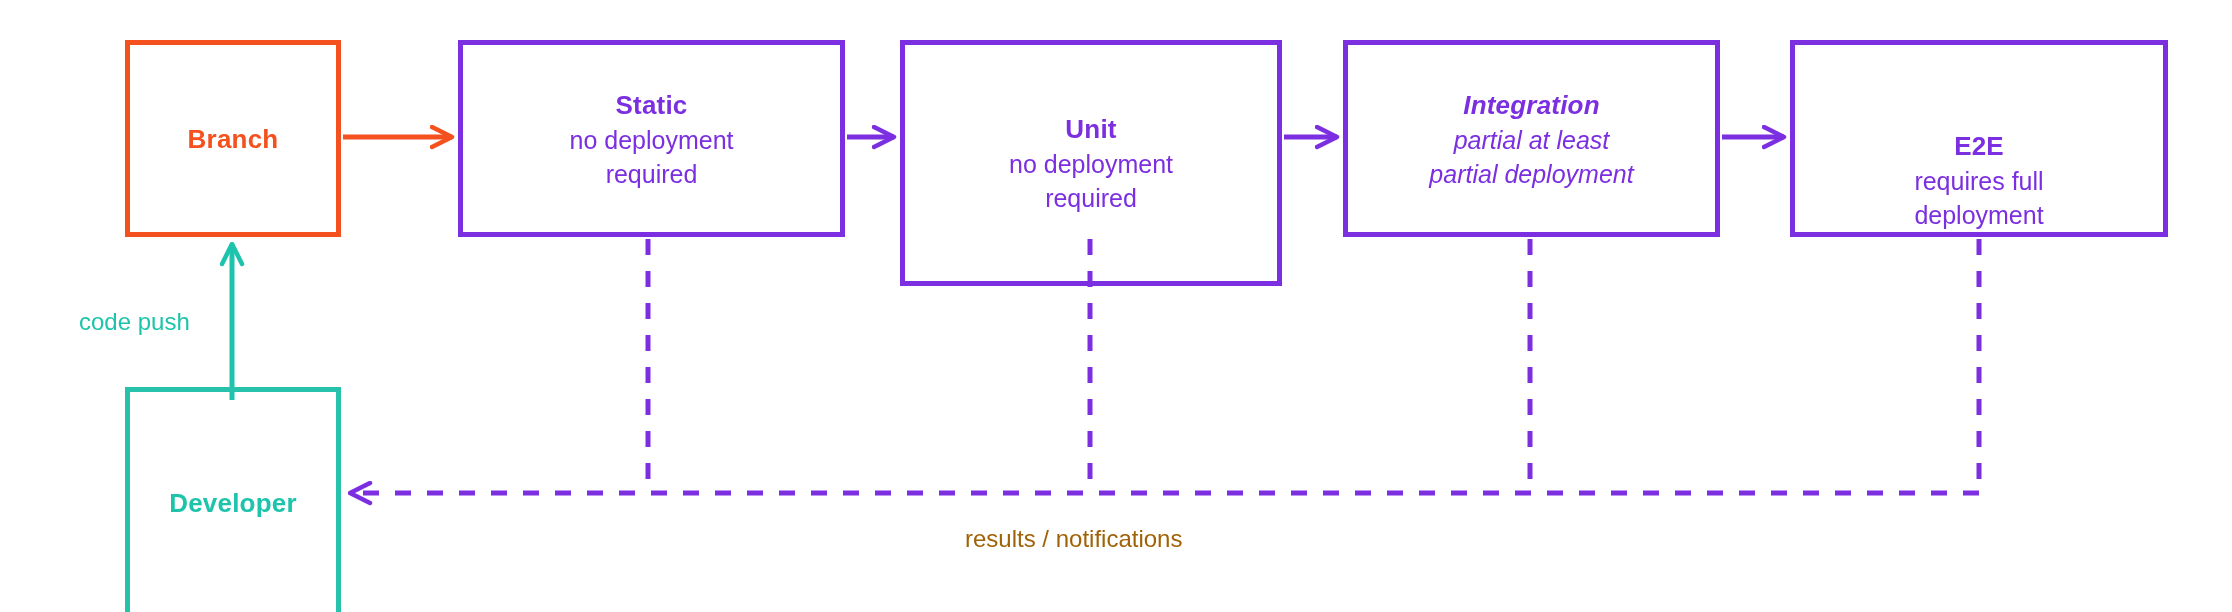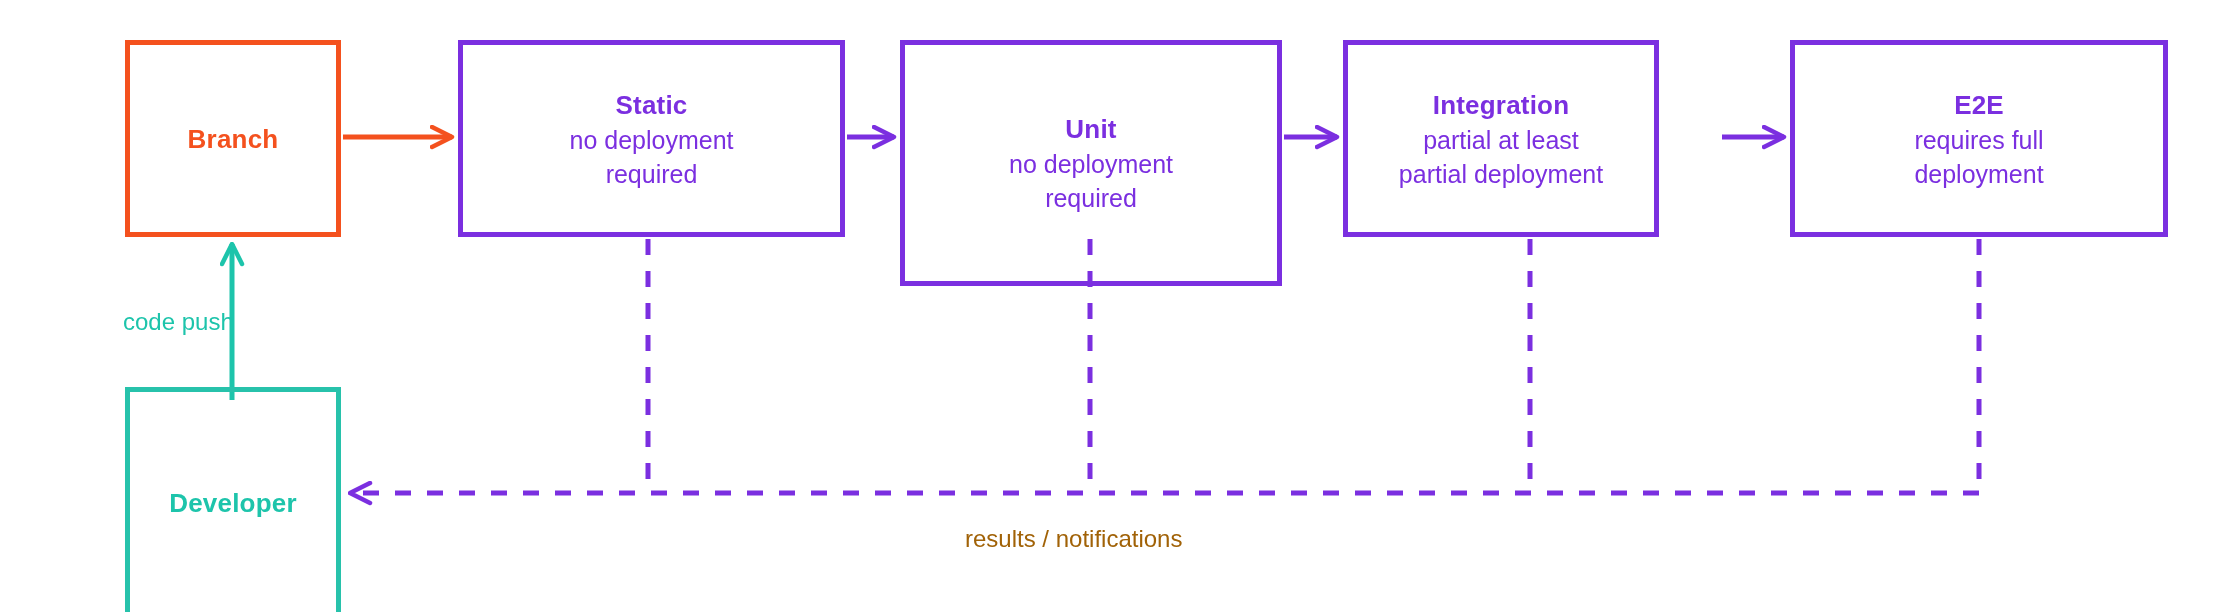--- a/index.html
+++ b/index.html
@@ -114,29 +114,29 @@
     <div class="node-sub">no deployment</div>
     <div class="node-sub">required</div>
   </div>
 
   <div class="node stage" style="left:900px; top:40px; width:382px; height:246px;">
     <div class="node-title">Unit</div>
     <div class="node-sub">no deployment</div>
     <div class="node-sub">required</div>
   </div>
 
-  <div class="node stage" style="left:1343px; top:40px; width:316px; height:197px;">
+  <div class="node stage" style="left:1343px; top:40px; width:377px; height:197px;font-style:italic;">
     <div class="node-title">Integration</div>
     <div class="node-sub">partial at least</div>
     <div class="node-sub">partial deployment</div>
   </div>
 
-  <div class="node stage" style="left:1790px; top:40px; width:378px; height:197px;">
+  <div class="node stage" style="left:1790px; top:40px; width:378px; height:197px;justify-content:flex-end;">
     <div class="node-title">E2E</div>
     <div class="node-sub">requires full</div>
     <div class="node-sub">deployment</div>
   </div>
 
-  <div class="edge-label teal" style="left:79px; top:307px;margin-left:44px;">code push</div>
+  <div class="edge-label teal" style="left:79px; top:307px;">code push</div>
 
   <div class="edge-label purple" style="left:965px; top:524px;">results / notifications</div>
 
 </div>
 
 </body></html>

